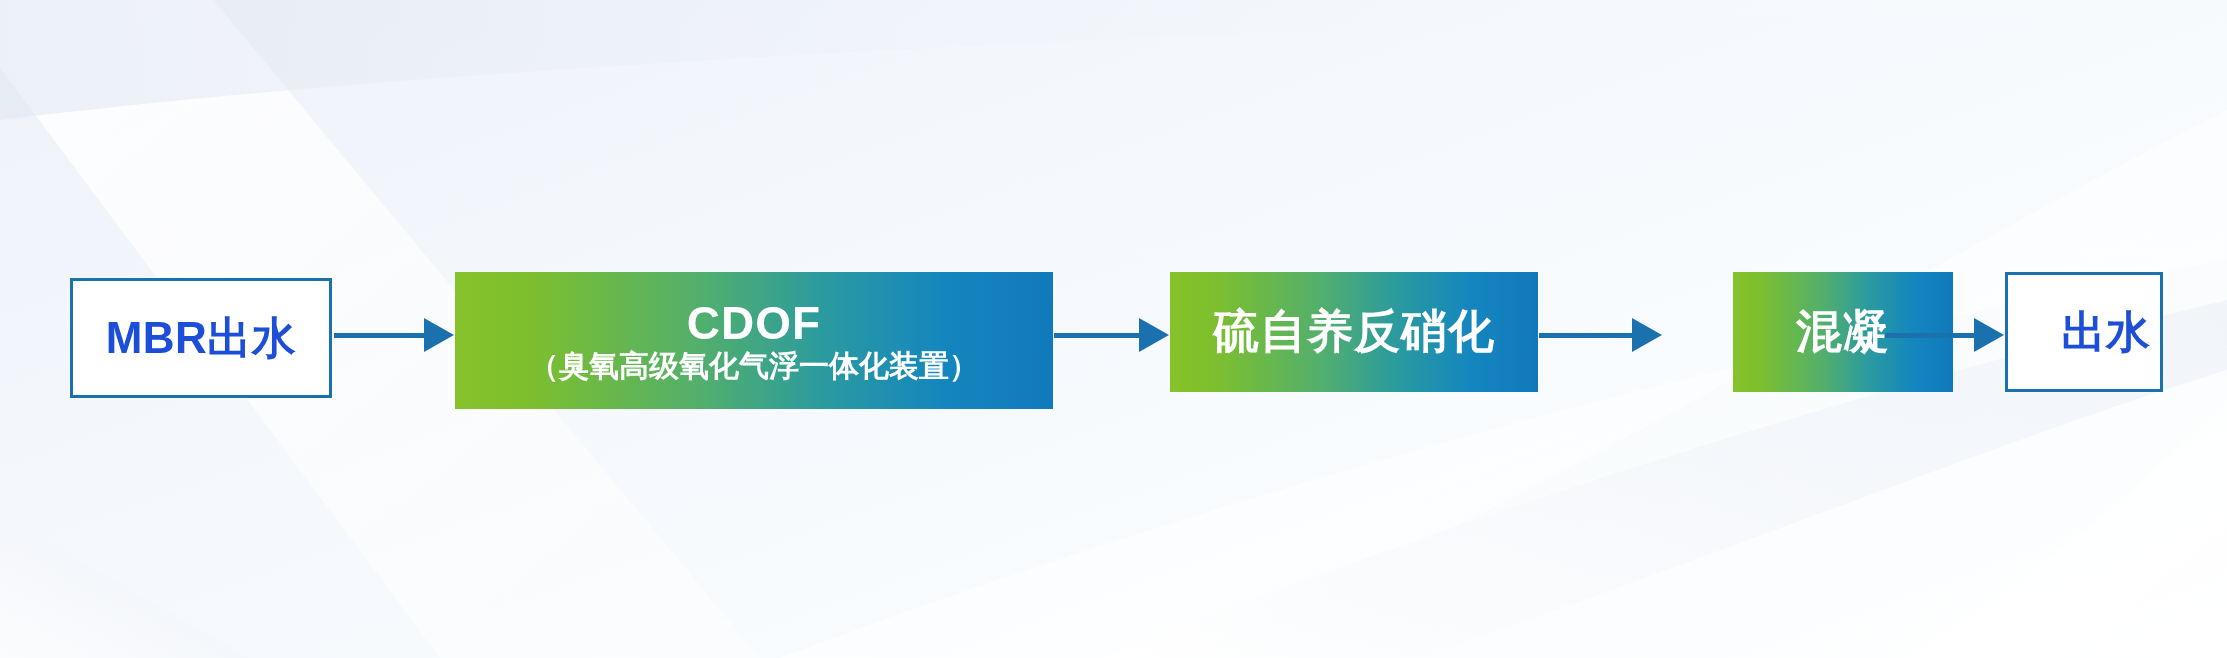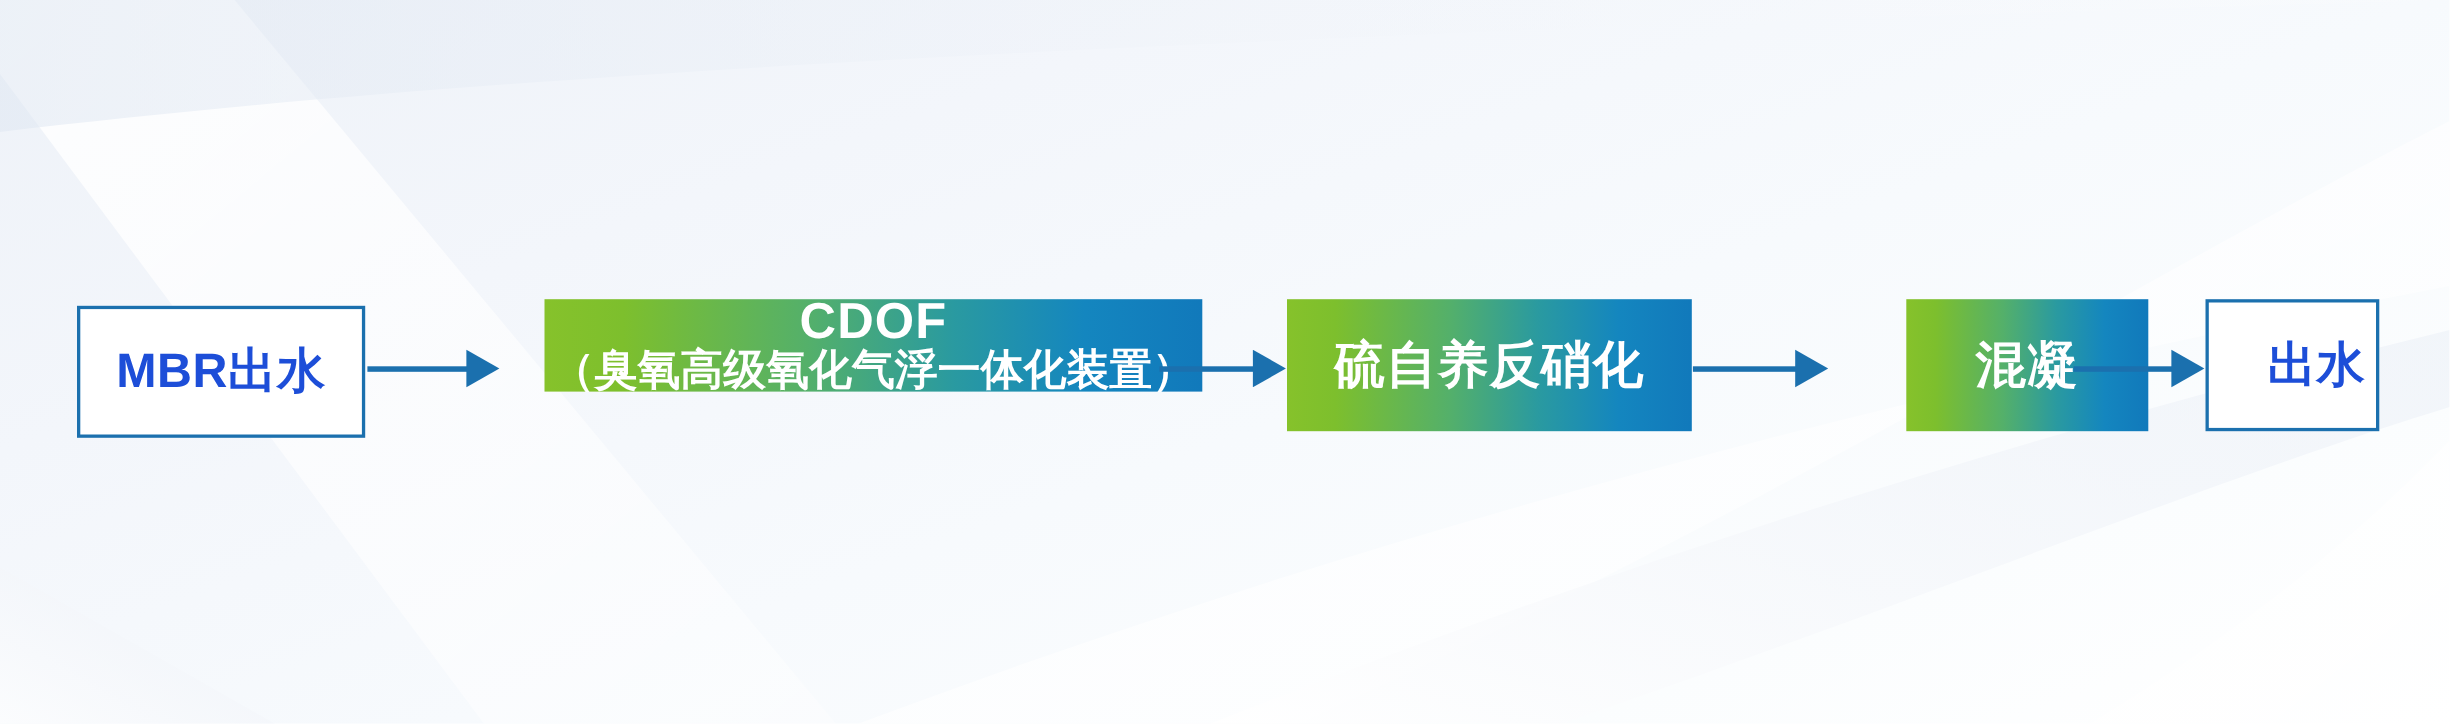--- a/index.html
+++ b/index.html
@@ -74,24 +74,23 @@
     white-space: nowrap;
   }
 
   .label-grad .line1 {
     font-size: 46px;
     letter-spacing: 1px;
     display: block;
   }
 
   .label-grad .line2 {
-    font-size: 39px;
+    font-size: 30px;
     letter-spacing: 0px;
     display: block;
-    font-family: Liberation Mono, monospace;
   }
 
   .label-grad.single {
     font-size: 46px;
     letter-spacing: 1px;
   }
 
   
   .arrow {
     position: absolute;
@@ -146,21 +145,21 @@
 
     <div class="node plain" style="left:70px; top:278px; width:262px; height:120px;">
       <span class="label-plain">MBR出水</span>
     </div>
 
     <div class="arrow" style="left:334px; top:320px; width:120px;">
       <div class="shaft"></div>
       <div class="head"></div>
     </div>
 
-    <div class="node grad" style="left:455px; top:272px; width:598px; height:84px;margin-left:40px;">
+    <div class="node grad" style="left:455px; top:272px; width:598px; height:137px;">
       <span class="label-grad">
         <span class="line1">CDOF</span>
         <span class="line2">（臭氧高级氧化气浮一体化装置）</span>
       </span>
     </div>
 
     <div class="arrow" style="left:1054px; top:320px; width:115px;">
       <div class="shaft"></div>
       <div class="head"></div>
     </div>

